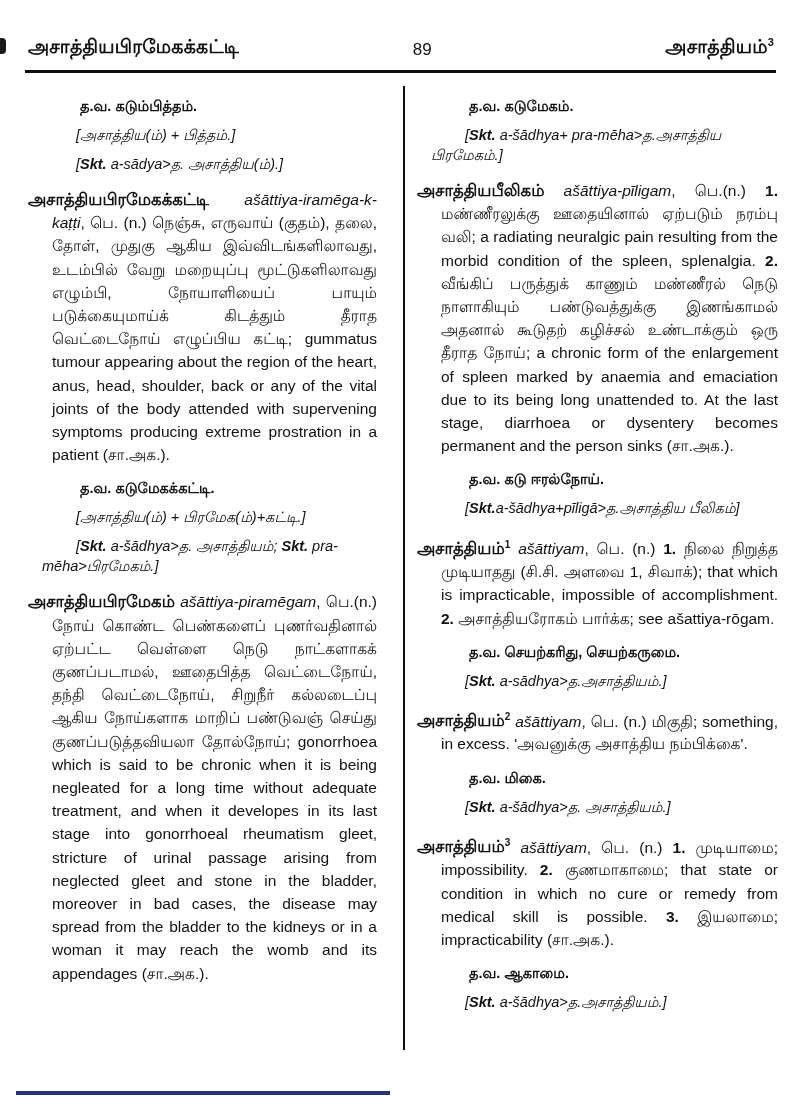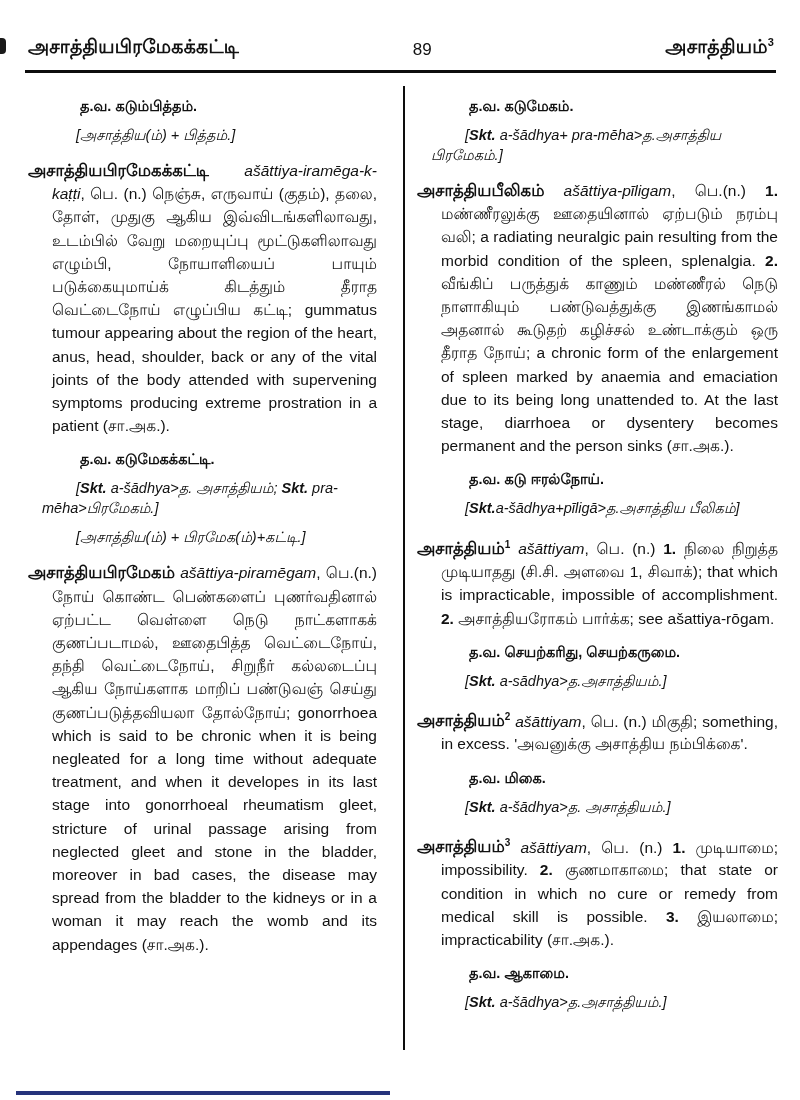--- a/index.html
+++ b/index.html
@@ -70,24 +70,25 @@
     <span class="hword">அசாத்தியபிரமேகக்கட்டி</span>
     <span class="pagenum">89</span>
     <span class="hword"><span>அசாத்தியம்</span><sup>3</sup></span>
   </div>
   <div class="header-rule"></div>
 
   <div class="columns">
     <div class="col col-left">
         <div class="tv-line">த.வ. கடும்பித்தம்.</div>
         <div class="etym-line">[அசாத்திய(ம்) + பித்தம்.]</div>
+        <div class="etym-line">[<b>Skt.</b> a-sādya&gt;த. அசாத்திய(ம்).]</div>
         <p class="entry"><span class="headword">அசாத்தியபிரமேகக்கட்டி</span> <span class="translit">ašāttiya-iramēga-k-kaṭṭi</span><span class="seg-n">, பெ. (n.) நெஞ்சு, எருவாய் (குதம்), தலை, தோள், முதுகு ஆகிய இவ்விடங்களிலாவது, உடம்பில் வேறு மறையுப்பு மூட்டுகளிலாவது எழும்பி, நோயாளியைப் பாயும் படுக்கையுமாய்க் கிடத்தும் தீராத வெட்டைநோய் எழுப்பிய கட்டி; gummatus tumour appearing about the region of the heart, anus, head, shoulder, back or any of the vital joints of the body attended with supervening symptoms producing extreme prostration in a patient (சா.அக.).</span></p>
         <div class="tv-line">த.வ. கடுமேகக்கட்டி.</div>
+        <div class="etym-line">[அசாத்திய(ம்) + பிரமேக(ம்)+கட்டி.]</div>
         <div class="etym-line">[<b>Skt.</b> a-šādhya&gt;த. அசாத்தியம்; <b>Skt.</b> pra-mēha&gt;பிரமேகம்.]</div>
-        <div class="etym-line">[அசாத்திய(ம்) + பிரமேக(ம்)+கட்டி.]</div>
         <p class="entry"><span class="headword">அசாத்தியபிரமேகம்</span> <span class="translit">ašāttiya-piramēgam</span><span class="seg-n">, பெ.(n.) நோய் கொண்ட பெண்களைப் புணர்வதினால் ஏற்பட்ட வெள்ளை நெடு நாட்களாகக் குணப்படாமல், ஊதைபித்த வெட்டைநோய், தந்தி வெட்டைநோய், சிறுநீர் கல்லடைப்பு ஆகிய நோய்களாக மாறிப் பண்டுவஞ் செய்து குணப்படுத்தவியலா தோல்நோய்; gonorrhoea which is said to be chronic when it is being negleated for a long time without adequate treatment, and when it developes in its last stage into gonorrhoeal rheumatism gleet, stricture of urinal passage arising from neglected gleet and stone in the bladder, moreover in bad cases, the disease may spread from the bladder to the kidneys or in a woman it may reach the womb and its appendages (சா.அக.).</span></p>
       </div>
     <div class="col col-right">
         <div class="tv-line">த.வ. கடுமேகம்.</div>
         <div class="etym-line">[<b>Skt.</b> a-šādhya+ pra-mēha&gt;த.அசாத்திய பிரமேகம்.]</div>
         <p class="entry"><span class="headword">அசாத்தியபீலிகம்</span> <span class="translit">ašāttiya-pīligam</span><span class="seg-n">, பெ.(n.) </span><span class="seg-b">1.</span><span class="seg-n"> மண்ணீரலுக்கு ஊதையினால் ஏற்படும் நரம்பு வலி; a radiating neuralgic pain resulting from the morbid condition of the spleen, splenalgia. </span><span class="seg-b">2.</span><span class="seg-n"> வீங்கிப் பருத்துக் காணும் மண்ணீரல் நெடு நாளாகியும் பண்டுவத்துக்கு இணங்காமல் அதனால் கூடுதற் கழிச்சல் உண்டாக்கும் ஒரு தீராத நோய்; a chronic form of the enlargement of spleen marked by anaemia and emaciation due to its being long unattended to. At the last stage, diarrhoea or dysentery becomes permanent and the person sinks (சா.அக.).</span></p>
         <div class="tv-line">த.வ. கடு ஈரல்நோய்.</div>
         <div class="etym-line">[<b>Skt.</b>a-šādhya+pīligā&gt;த.அசாத்திய பீலிகம்]</div>
         <p class="entry"><span class="headword">அசாத்தியம்<sup>1</sup></span> <span class="translit">ašāttiyam</span><span class="seg-n">, பெ. (n.) </span><span class="seg-b">1.</span><span class="seg-n"> நிலை நிறுத்த முடியாதது (சி.சி. அளவை 1, சிவாக்); that which is impracticable, impossible of accomplishment. </span><span class="seg-b">2.</span><span class="seg-n"> அசாத்தியரோகம் பார்க்க; see </span><span class="seg-i">ašattiya-rōgam</span><span class="seg-n">.</span></p>
         <div class="tv-line">த.வ. செயற்கரிது, செயற்கருமை.</div>

